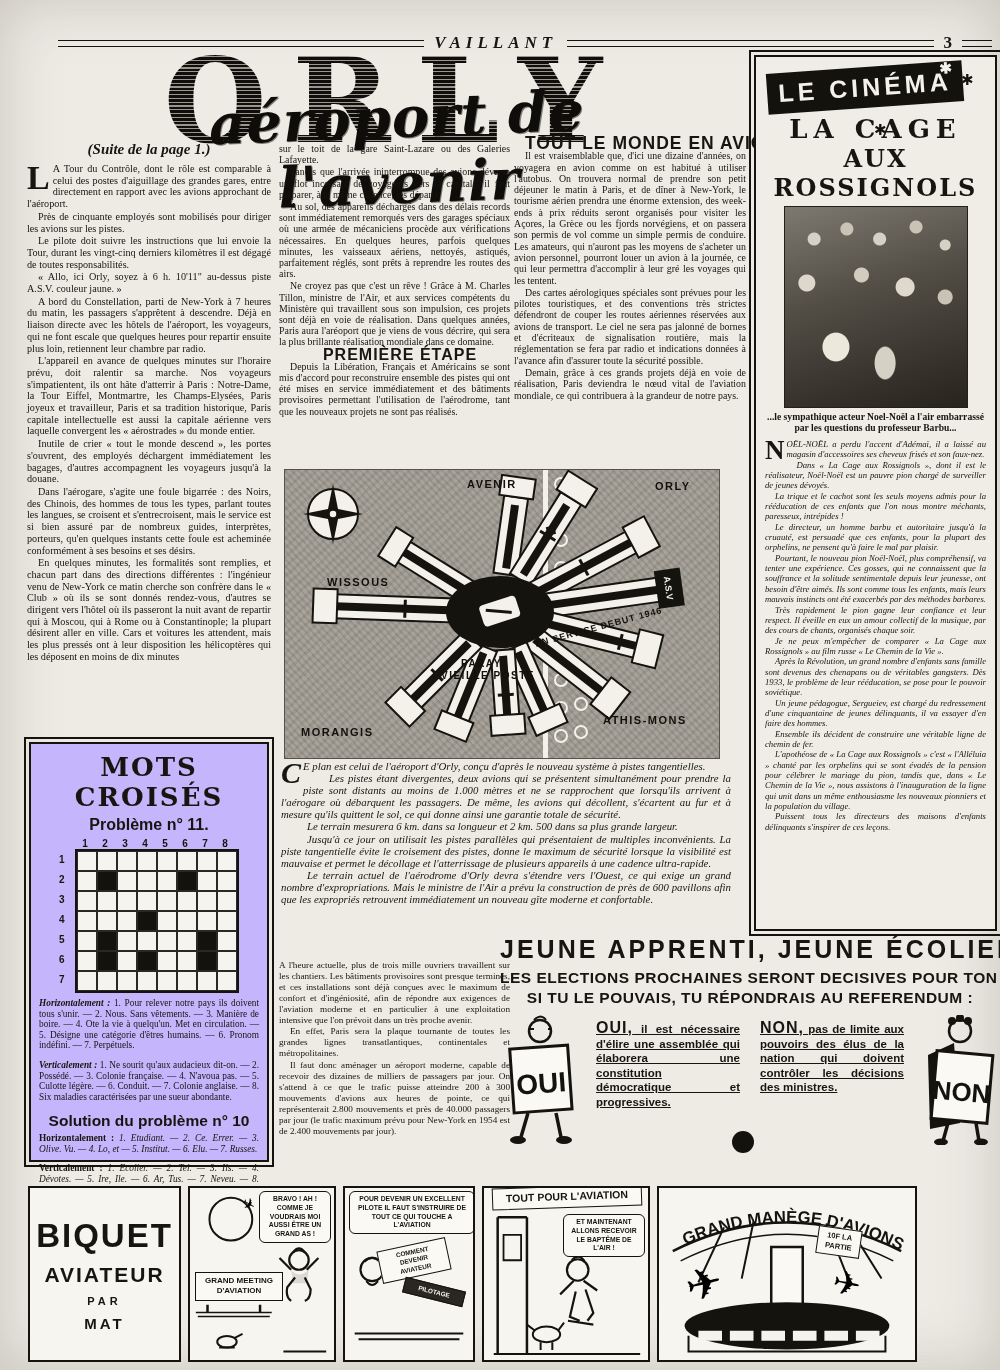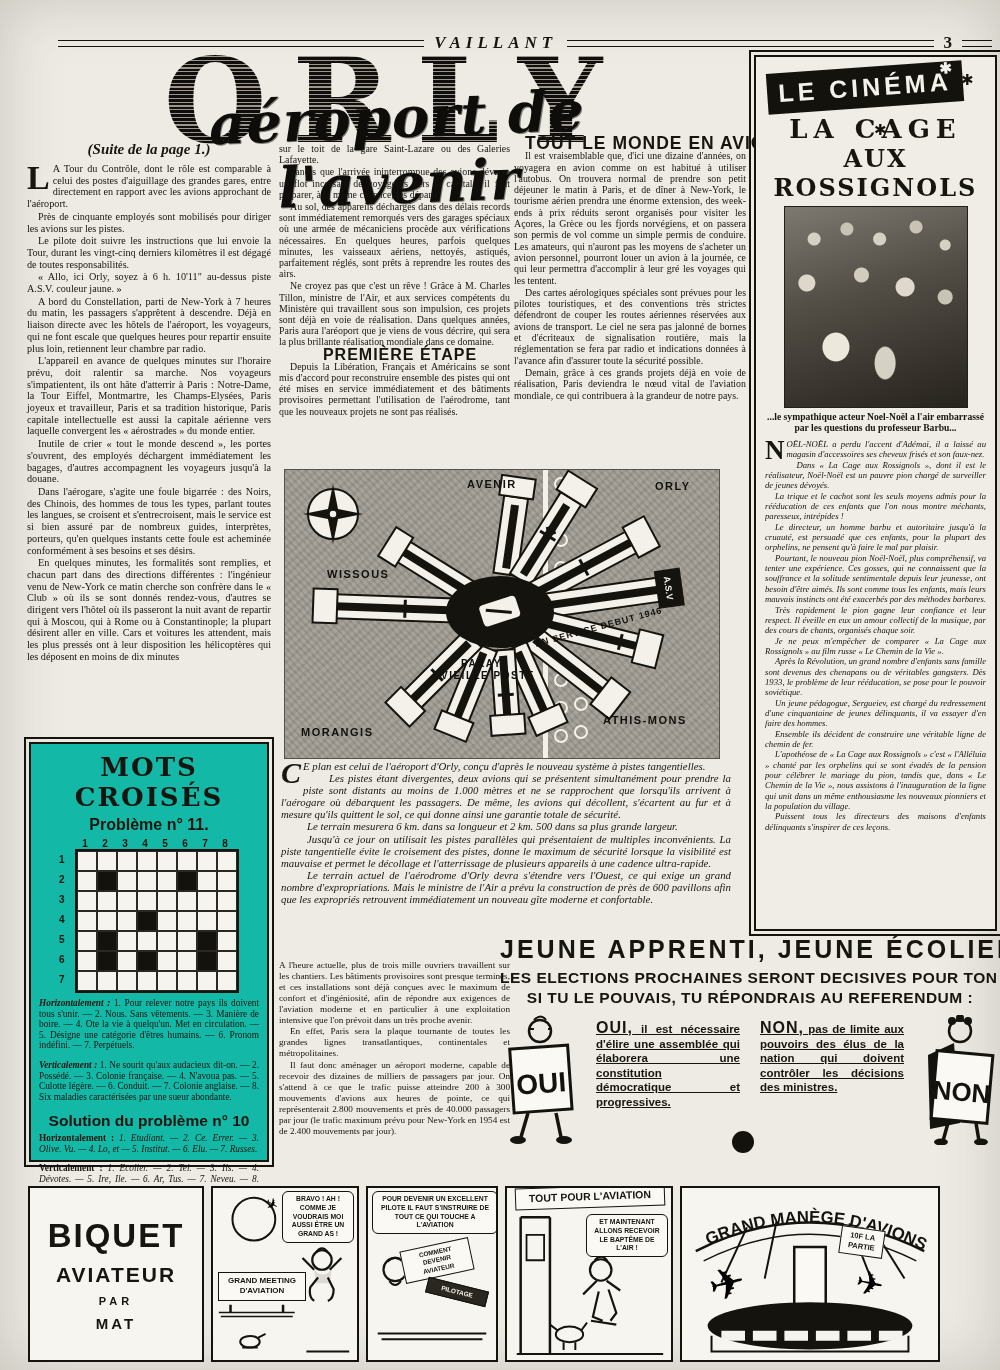--- a/index.html
+++ b/index.html
@@ -52,21 +52,21 @@
   .pl{stroke:#15130e;stroke-width:3;fill:none;}
   .maplbl{position:absolute;font:bold 11px "Liberation Sans",sans-serif;letter-spacing:1.5px;color:#12100c;white-space:nowrap;}
   .svclbl{transform:rotate(-15deg);font-size:9px;letter-spacing:1px;}
 
   
   .capblk{position:absolute;top:760px;left:281px;width:450px;font:italic 10.8px/12.1px "Liberation Serif",serif;text-align:justify;}
   .capblk p{margin:0;text-indent:26px;}
   .capdrop{float:left;font:bold italic 30px/25px "Liberation Serif",serif;margin-right:2px;}
 
   
-  .cwbox{position:absolute;top:742px;left:29px;width:240px;height:420px;background:#14b8a6;
+  .cwbox{position:absolute;top:742px;left:29px;width:240px;height:420px;background:#c4b5fd;
          border:2.5px solid #15130e;outline:2px solid #15130e;outline-offset:3px;padding:6px 8px;box-sizing:border-box;}
   .cwtitle{font:bold 26px "DejaVu Serif",serif;text-align:center;letter-spacing:2px;margin:2px 0 4px;}
   .cwprob{font:bold 16px "Liberation Sans",sans-serif;text-align:center;margin-bottom:4px;}
   .cw-wrap{width:fit-content;margin:0 auto;}
   .cw-cols{display:grid;grid-template-columns:repeat(8,20px);margin-left:16px;font:bold 10px "Liberation Sans",sans-serif;text-align:center;}
   .cw-body{display:flex;}
   .cw-rows{display:grid;grid-auto-rows:20px;width:16px;font:bold 10px "Liberation Sans",sans-serif;}
   .cw-rows span{display:flex;align-items:center;}
   .cw-grid{display:grid;grid-template-columns:repeat(8,20px);grid-auto-rows:20px;border:2px solid #15130e;background:#f6f4ee;}
   .cw-cell{border:0.8px solid #2a2822;}
@@ -112,21 +112,21 @@
   .refl3{font:bold 15.5px "Liberation Sans",sans-serif;letter-spacing:.5px;text-align:center;margin-top:2px;white-space:nowrap;}
   .refrow{display:flex;margin-top:8px;align-items:flex-start;}
   .refcart{flex:0 0 86px;height:130px;}
   .reftxt{flex:1;font:bold 11.5px/14.5px "Liberation Sans",sans-serif;text-align:justify;padding:6px 10px 0;text-decoration:underline;}
   .reflead{font-size:16px;letter-spacing:1px;}
   .refdot{position:absolute;left:232px;top:196px;width:22px;height:22px;border-radius:50%;background:#14120d;}
 
   
   .strip{position:absolute;top:1186px;left:28px;display:flex;gap:7px;}
   .panel{position:relative;height:176px;background:#f7f5ef;border:2.5px solid #15130e;box-sizing:border-box;overflow:hidden;}
-  .p1{width:176px;display:flex;flex-direction:column;justify-content:center;align-items:center;gap:8px;text-align:right;}
+  .p1{width:153px;display:flex;flex-direction:column;justify-content:center;align-items:center;gap:8px;text-align:right;}
   .p2{width:148px;} .p3{width:132px;} .p4{width:168px;} .p5{width:260px;}
   .bq1{font:bold 33px "Liberation Sans",sans-serif;letter-spacing:2px;}
   .bq2{font:bold 21px "Liberation Sans",sans-serif;letter-spacing:2px;}
   .bq3{font:bold 11px "Liberation Sans",sans-serif;letter-spacing:4px;}
   .bq4{font:bold 15px "Liberation Sans",sans-serif;letter-spacing:3px;}
   .bub{position:absolute;background:#fbf9f3;border:1.5px solid #15130e;border-radius:6px;
        padding:3px 4px;font:bold 6.8px/1.3 "Liberation Sans",sans-serif;text-align:center;z-index:3;}
   .csign{position:absolute;background:#fbf9f3;border:1.8px solid #15130e;
        padding:3px 4px;font:bold 8px/1.3 "Liberation Sans",sans-serif;text-align:center;z-index:2;}
   .doodle{position:absolute;inset:0;z-index:1;}
@@ -285,21 +285,21 @@
 
       <g>
         <circle cx="48" cy="44" r="25" fill="#f3f1ea" stroke="#15130e" stroke-width="2"></circle>
         <path d="M48 14 L54 44 L48 74 L42 44 Z" fill="#15130e"></path>
         <path d="M18 44 L48 38 L78 44 L48 50 Z" fill="#15130e"></path>
         <circle cx="48" cy="44" r="4" fill="#f3f1ea" stroke="#15130e" stroke-width="1.5"></circle>
       </g>
     </svg>
     <div class="maplbl" style="left:182px;top:8px;">AVENIR</div>
     <div class="maplbl" style="left:370px;top:10px;">ORLY</div>
-    <div class="maplbl" style="left:42px;top:98px;">WISSOUS</div>
+    <div class="maplbl" style="left:42px;top:106px;">WISSOUS</div>
     <div class="maplbl svclbl" style="left:248px;top:152px;">EN SERVICE DEBUT 1946</div>
     <div class="maplbl" style="left:176px;top:188px;font-size:10px;">PARAY</div>
     <div class="maplbl" style="left:156px;top:200px;font-size:10px;">VIEILLE POSTE</div>
     <div class="maplbl" style="left:16px;top:256px;">MORANGIS</div>
     <div class="maplbl" style="left:318px;top:244px;">ATHIS-MONS</div>
   </div>
 
   <div class="capblk">
     <p class="noind"><span class="capdrop">C</span><span>E plan est celui de l'aéroport d'Orly, conçu d'après le nouveau système à pistes tangentielles.</span></p>
     <p>Les pistes étant divergentes, deux avions qui se présentent simultanément pour prendre la piste sont distants au moins de 1.000 mètres et ne se rapprochent que lorsqu'ils arrivent à l'aérogare où débarquent les passagers. De même, les avions qui décollent, s'écartent au fur et à mesure qu'ils quittent le sol, ce qui donne ainsi une garantie totale de sécurité.</p>

